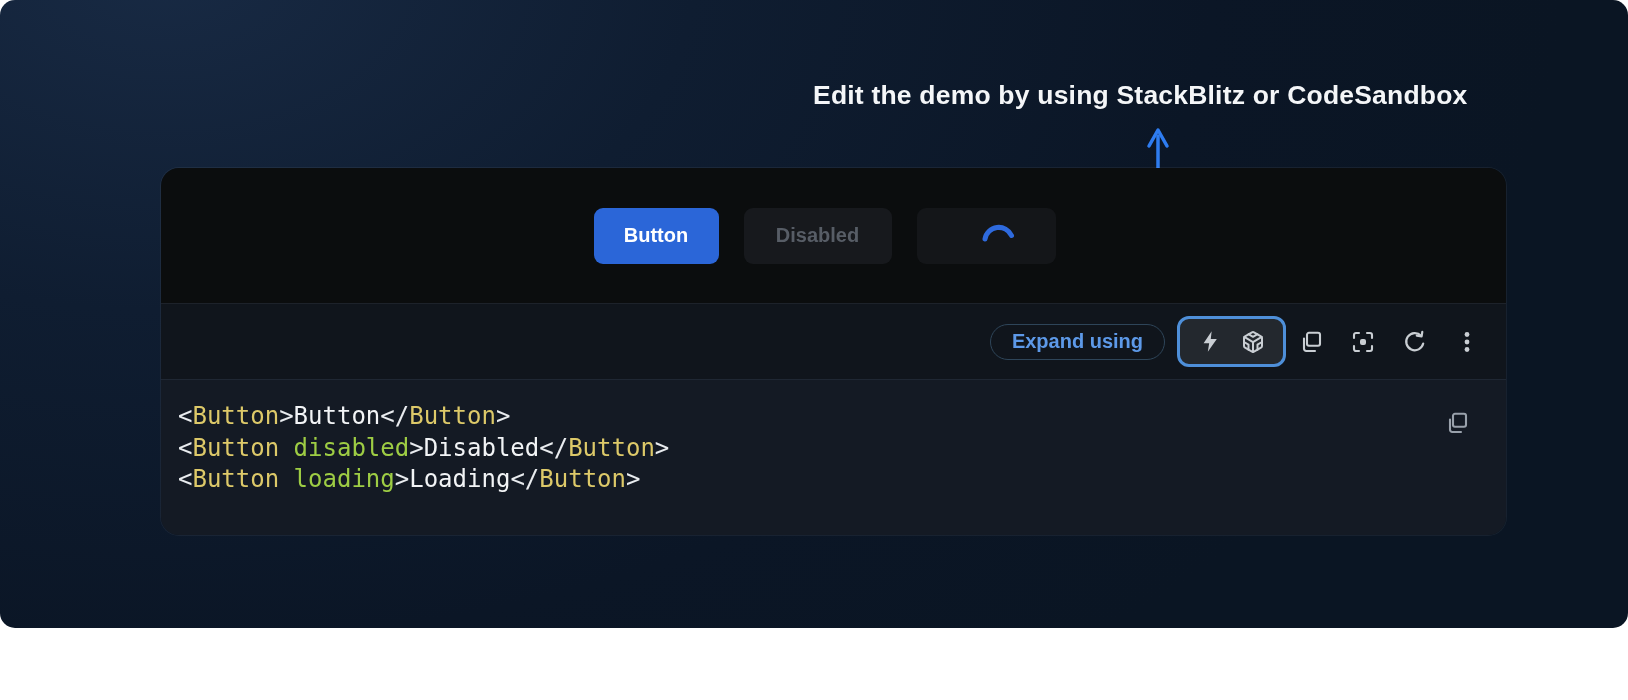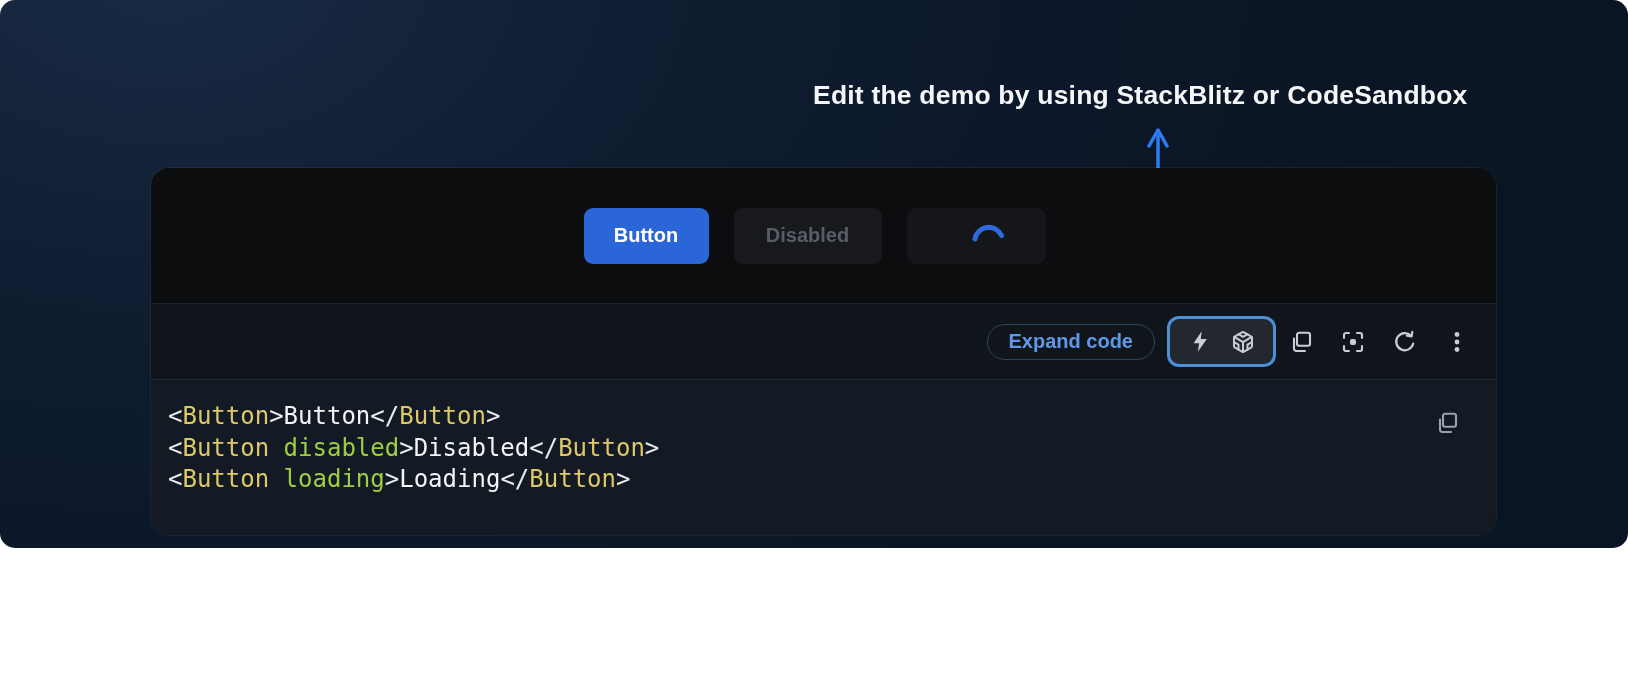--- a/index.html
+++ b/index.html
@@ -1,30 +1,30 @@
 <!DOCTYPE html>
 <html><head>
 <meta charset="utf-8">
 <style>
   * { margin:0; padding:0; box-sizing:border-box; }
   html,body { background:#ffffff; width:1628px; height:700px; font-family:"Liberation Sans", sans-serif; }
   .canvas {
-    position:relative; width:1628px; height:548px; overflow:hidden; border-radius:15px;
+    position:relative; width:1628px; height:628px; overflow:hidden; border-radius:15px;
     background:radial-gradient(1400px 900px at 10% -5%, #182a44 0%, #0f1d31 38%, #0b1626 75%, #0a1523 100%);
   }
   
   .annotation {
     position:absolute; left:813px; top:80px;
     font-size:26.5px; font-weight:700; color:#f4f6f8; letter-spacing:0.2px; white-space:nowrap;
   }
   
   .arrow-overlay { position:absolute; left:0; top:0; width:1628px; height:700px; pointer-events:none; }
   
   .card {
-    position:absolute; left:151px; top:168px; width:1345px; height:367px;
+    position:absolute; left:161px; top:168px; width:1345px; height:367px;
     border-radius:18px; overflow:hidden; display:flex; flex-direction:column;
     box-shadow:0 0 0 1px rgba(255,255,255,0.055);
   }
   .demo-section {
     height:136px; background:#0b0d0e; display:flex; align-items:center; justify-content:center;
     gap:25px; border-bottom:1px solid #1d222a;
   }
   .demo-row { display:flex; gap:25px; transform:translateX(-9px); }
   .btn {
     height:56px; border:none; border-radius:9px; font-family:"Liberation Sans", sans-serif;
@@ -90,21 +90,21 @@
         <button class="btn btn-disabled">Disabled</button>
         <button class="btn btn-loading">
           <svg width="42" height="42" viewBox="0 0 42 42">
             <path d="M8 27 A 14 14 0 0 1 34.5 23.5" fill="none" stroke="#2e6ade" stroke-width="5" stroke-linecap="round"></path>
           </svg>
         </button>
       </div>
     </div>
 
     <div class="toolbar">
-      <button class="expand-pill">Expand code</button>
+      <button class="expand-pill">Expand using</button>
 
       <div class="highlight-box">
         <button class="icon-btn">
           <svg width="23" height="23" viewBox="0 0 24 24" fill="currentColor">
             <path d="M13.2 1.2 L4.8 13.7 H10.6 L9.2 22.6 L18.6 9.4 H12.3 Z"></path>
           </svg>
         </button>
         <button class="icon-btn">
           <svg width="24" height="24" viewBox="0 0 24 24" fill="none" stroke="currentColor" stroke-width="2" stroke-linecap="round" stroke-linejoin="round">
             <path d="M21 16V8a2 2 0 0 0-1-1.73l-7-4a2 2 0 0 0-2 0l-7 4A2 2 0 0 0 3 8v8a2 2 0 0 0 1 1.73l7 4a2 2 0 0 0 2 0l7-4A2 2 0 0 0 21 16z"></path>

